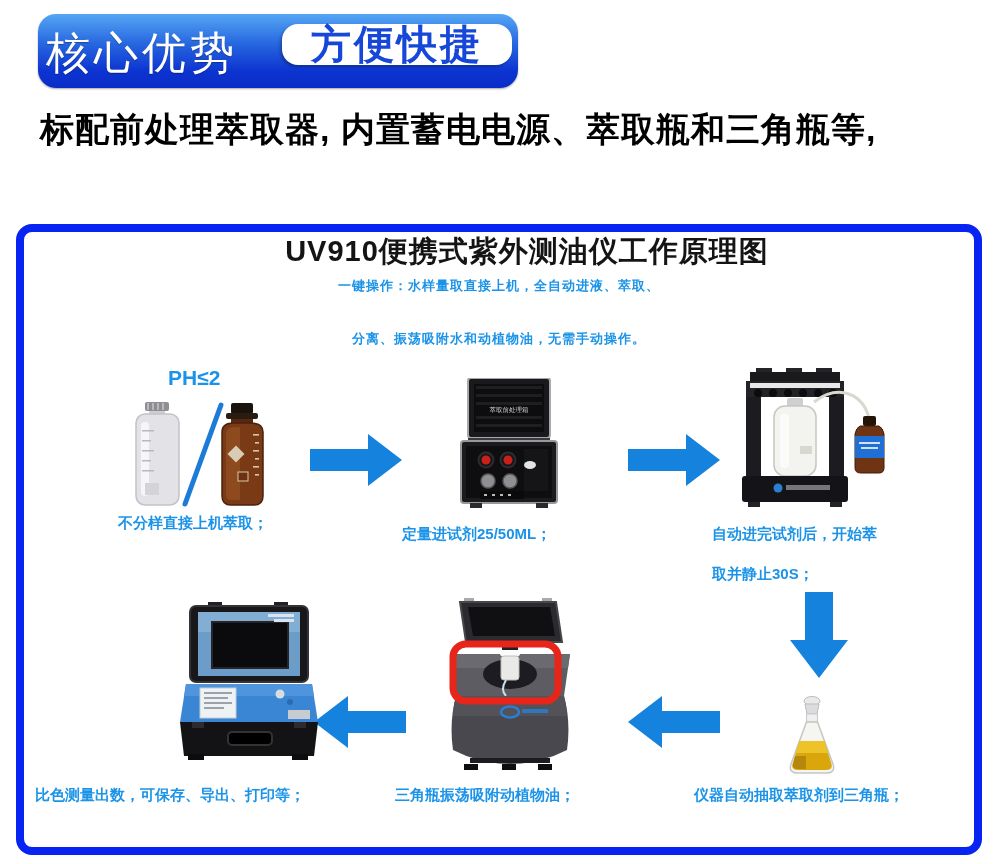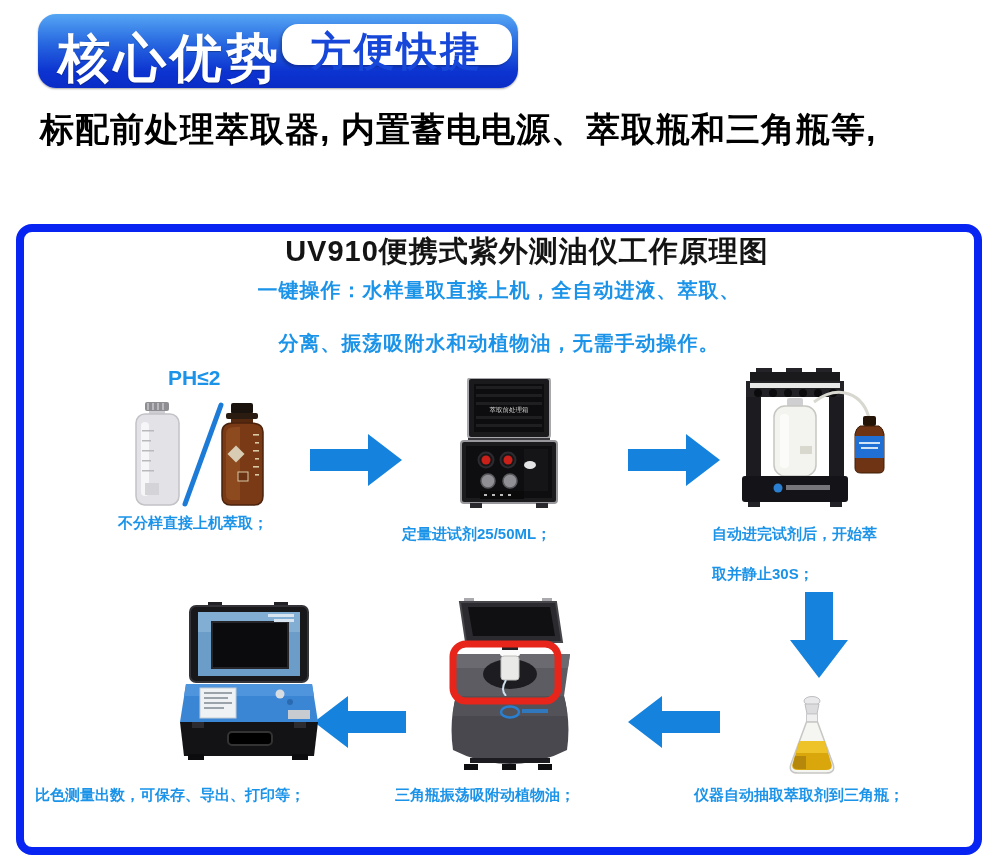--- a/index.html
+++ b/index.html
@@ -3,33 +3,33 @@
 <meta charset="utf-8">
 <style>
   html,body{margin:0;padding:0;background:#ffffff;}
   body{font-family:"Liberation Sans", sans-serif;}
   .page{position:relative;width:1000px;height:864px;background:#ffffff;overflow:hidden;}
 
   
   .banner{position:absolute;left:38px;top:14px;width:480px;height:74px;border-radius:18px;
     background:linear-gradient(180deg,#55a6f4 0%,#2767e0 40%,#0c33d0 78%,#0a2cc6 100%);
     box-shadow:0 1px 2px rgba(0,0,0,.35);}
-  .banner-title{position:absolute;left:20px;top:10px;color:#ffffff;font-size:52px;font-weight:bold;letter-spacing:4px;text-shadow:0 1px 1px rgba(0,0,0,.3);}
+  .banner-title{position:absolute;left:8px;top:10px;color:#ffffff;font-size:44px;font-weight:normal;letter-spacing:4px;text-shadow:0 1px 1px rgba(0,0,0,.3);}
   .banner-badge{position:absolute;left:244px;top:10px;width:230px;height:41px;background:#ffffff;border-radius:16px;
-    display:flex;align-items:flex-start;justify-content:center;box-shadow:-2px 2px 3px rgba(0,0,0,.25);}
+    display:flex;align-items:center;justify-content:center;box-shadow:-2px 2px 3px rgba(0,0,0,.25);}
   .banner-badge span{color:#1647d8;font-size:40px;font-weight:bold;letter-spacing:3px;}
 
   
   .intro{position:absolute;left:40px;top:101px;color:#000;font-size:34px;font-weight:bold;line-height:56px;letter-spacing:1px;}
 
   
   .frame{position:absolute;left:16px;top:224px;width:966px;height:631px;border:8px solid #0724f2;border-radius:16px;box-sizing:border-box;background:#fff;}
 
   .dg-title{position:absolute;left:16px;top:232px;width:966px;text-align:center;color:#141414;font-size:29px;font-weight:bold;letter-spacing:1px;margin-left:28px;}
-  .dg-sub{position:absolute;left:16px;width:966px;text-align:center;color:#1b93e8;font-size:20px;font-weight:bold;letter-spacing:1px;}
+  .dg-sub{position:absolute;left:16px;width:966px;text-align:center;color:#1b93e8;font-size:13px;font-weight:bold;letter-spacing:1px;}
   .dg-sub1{top:277px;}
   .dg-sub2{top:304px;margin-top:26px;}
 
   .blue-label{position:absolute;color:#1b93e8;font-size:21px;font-weight:bold;}
   .caption{position:absolute;color:#1b93e8;font-size:15px;font-weight:bold;white-space:nowrap;}
   .caption.two-line{line-height:40px;}
 
   .img{position:absolute;}
   .arrow{position:absolute;}
 </style>

